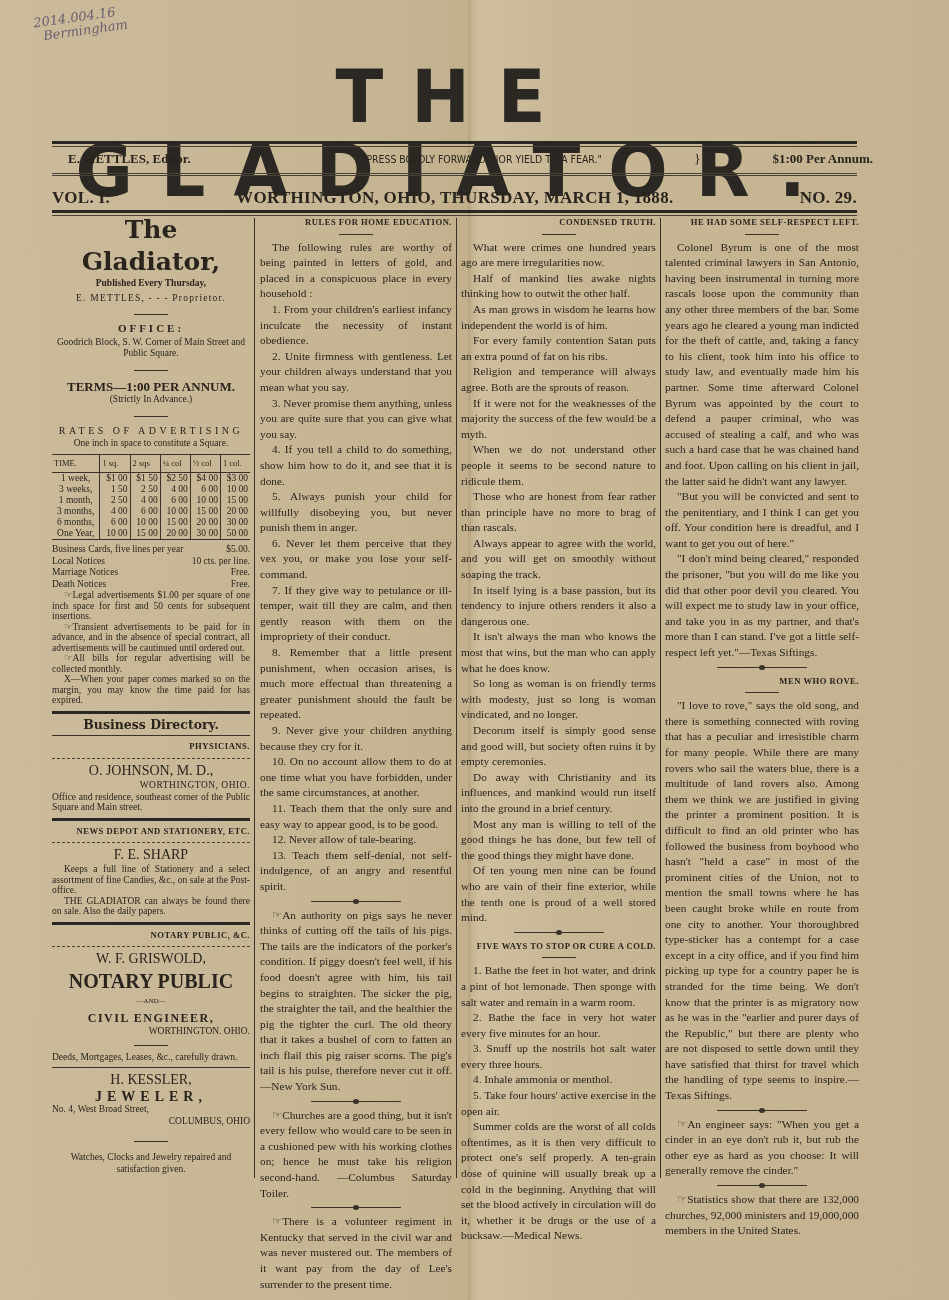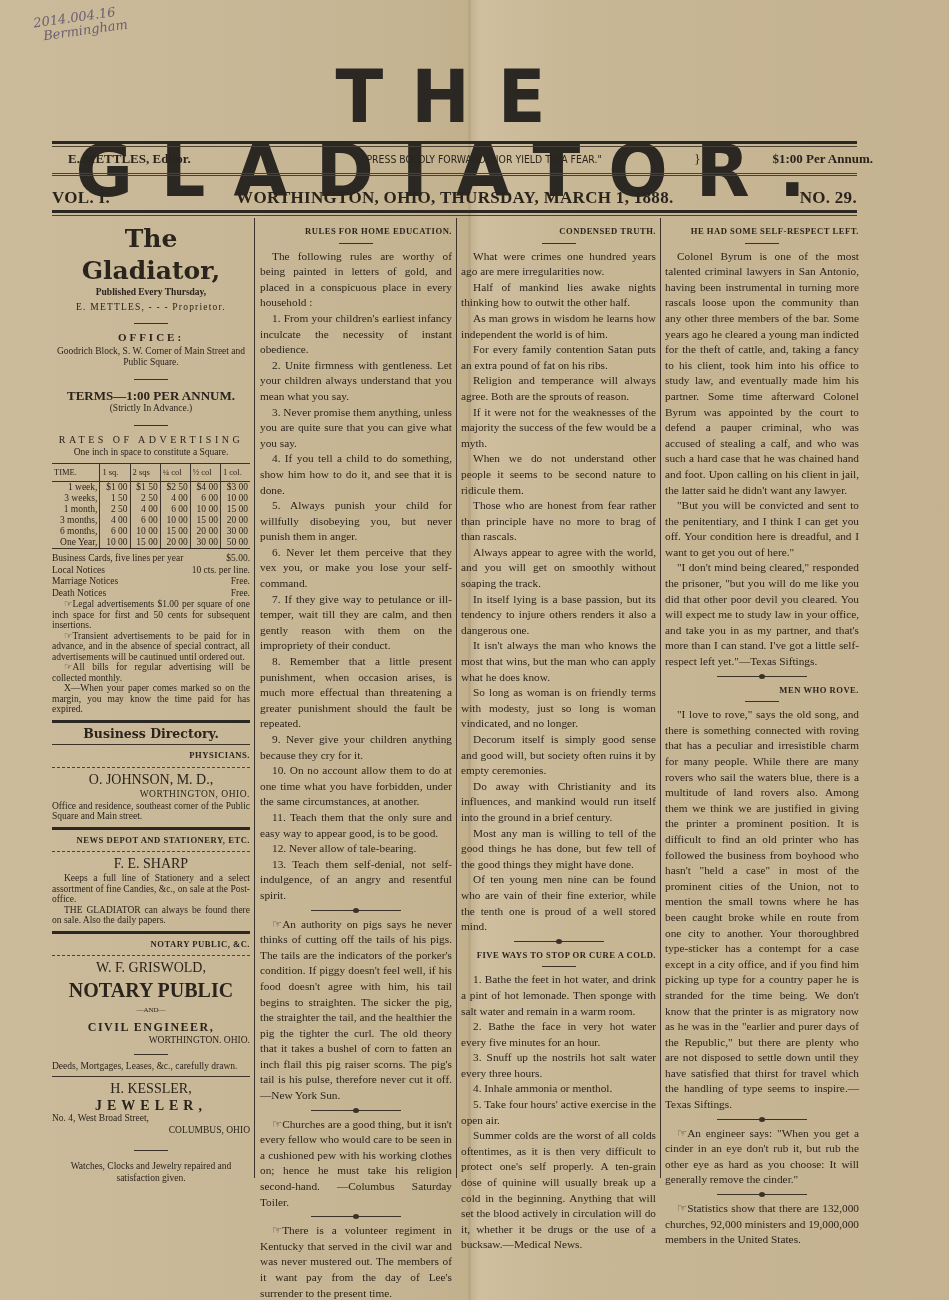--- a/index.html
+++ b/index.html
@@ -10,35 +10,35 @@
   .fold{position:absolute;left:468px;top:0;width:3px;height:1300px;background:rgba(120,100,70,.12);}
   .note{position:absolute;left:34px;top:10px;font-family:"DejaVu Serif",serif;font-style:italic;font-size:13px;color:#6a6070;transform:rotate(-8deg);line-height:14px;}
   .masthead{position:absolute;left:52px;top:64px;width:805px;text-align:center;
     font-family:"DejaVu Sans",sans-serif;font-weight:bold;font-size:70px;letter-spacing:28px;color:#2b2823;
     transform:scaleY(1.05);line-height:70px;}
   .rule-thick{position:absolute;left:52px;width:805px;height:3px;background:#2b2823;}
   .rule-thin{position:absolute;left:52px;width:805px;height:1px;background:#4a4236;}
   .infoline{position:absolute;left:68px;width:805px;display:flex;justify-content:space-between;align-items:center;font-size:13px;}
   .infoline b{font-weight:bold;}
   .dateline{position:absolute;left:52px;width:805px;display:flex;justify-content:space-between;align-items:center;font-size:17px;font-weight:bold;letter-spacing:.3px;}
-  .col{position:absolute;top:221px;font-size:11.3px;line-height:15.6px;text-align:justify;}
+  .col{position:absolute;top:212px;font-size:11.3px;line-height:15.6px;text-align:justify;}
   .col p{margin:0;text-indent:12px;}
   .vrule{position:absolute;top:218px;width:1px;height:960px;background:#3a3228;}
   .hd{font-size:8.6px;font-weight:bold;text-align:right;letter-spacing:.5px;margin:0 0 2px 0;text-indent:0 !important;}
   .shortrule{width:34px;height:1px;background:#3a3228;margin:3px auto 5px auto;}
   .orn{width:90px;height:1px;background:#3a3228;margin:6px auto 6px auto;position:relative;}
   .orn:after{content:"";position:absolute;left:42px;top:-2px;width:6px;height:5px;border-radius:50%;background:#3a3228;}
   .c{text-align:center;text-indent:0 !important;}
   .r{text-align:right;text-indent:0 !important;}
   .blk{font-family:"DejaVu Serif",serif;font-weight:bold;}
   table.rates{border-collapse:collapse;font-size:9.5px;width:100%;margin:4px 0;}
   table.rates th{font-weight:normal;font-size:8.5px;border-bottom:1px solid #3a3228;padding:1px 2px;border-left:1px solid #3a3228;}
   table.rates th:first-child{border-left:none;}
   table.rates td{padding:0 2px;line-height:11px;text-align:right;border-left:1px solid #3a3228;}
-  table.rates td:first-child{text-align:right;border-left:none;}
+  table.rates td:first-child{text-align:center;border-left:none;}
   table.rates{border-top:1px solid #3a3228;border-bottom:1px solid #3a3228;}
   .small{font-size:9.5px;line-height:11.5px;}
   .dir-rule{height:3px;background:#2b2823;margin:5px 0 3px 0;}
   .dash{border-top:1px dashed #4a4236;margin:3px 0;}
   .line1{height:1px;background:#3a3228;margin:3px 0;}
   .tl{display:flex;justify-content:space-between;}
 </style>
 </head>
 <body>
 

